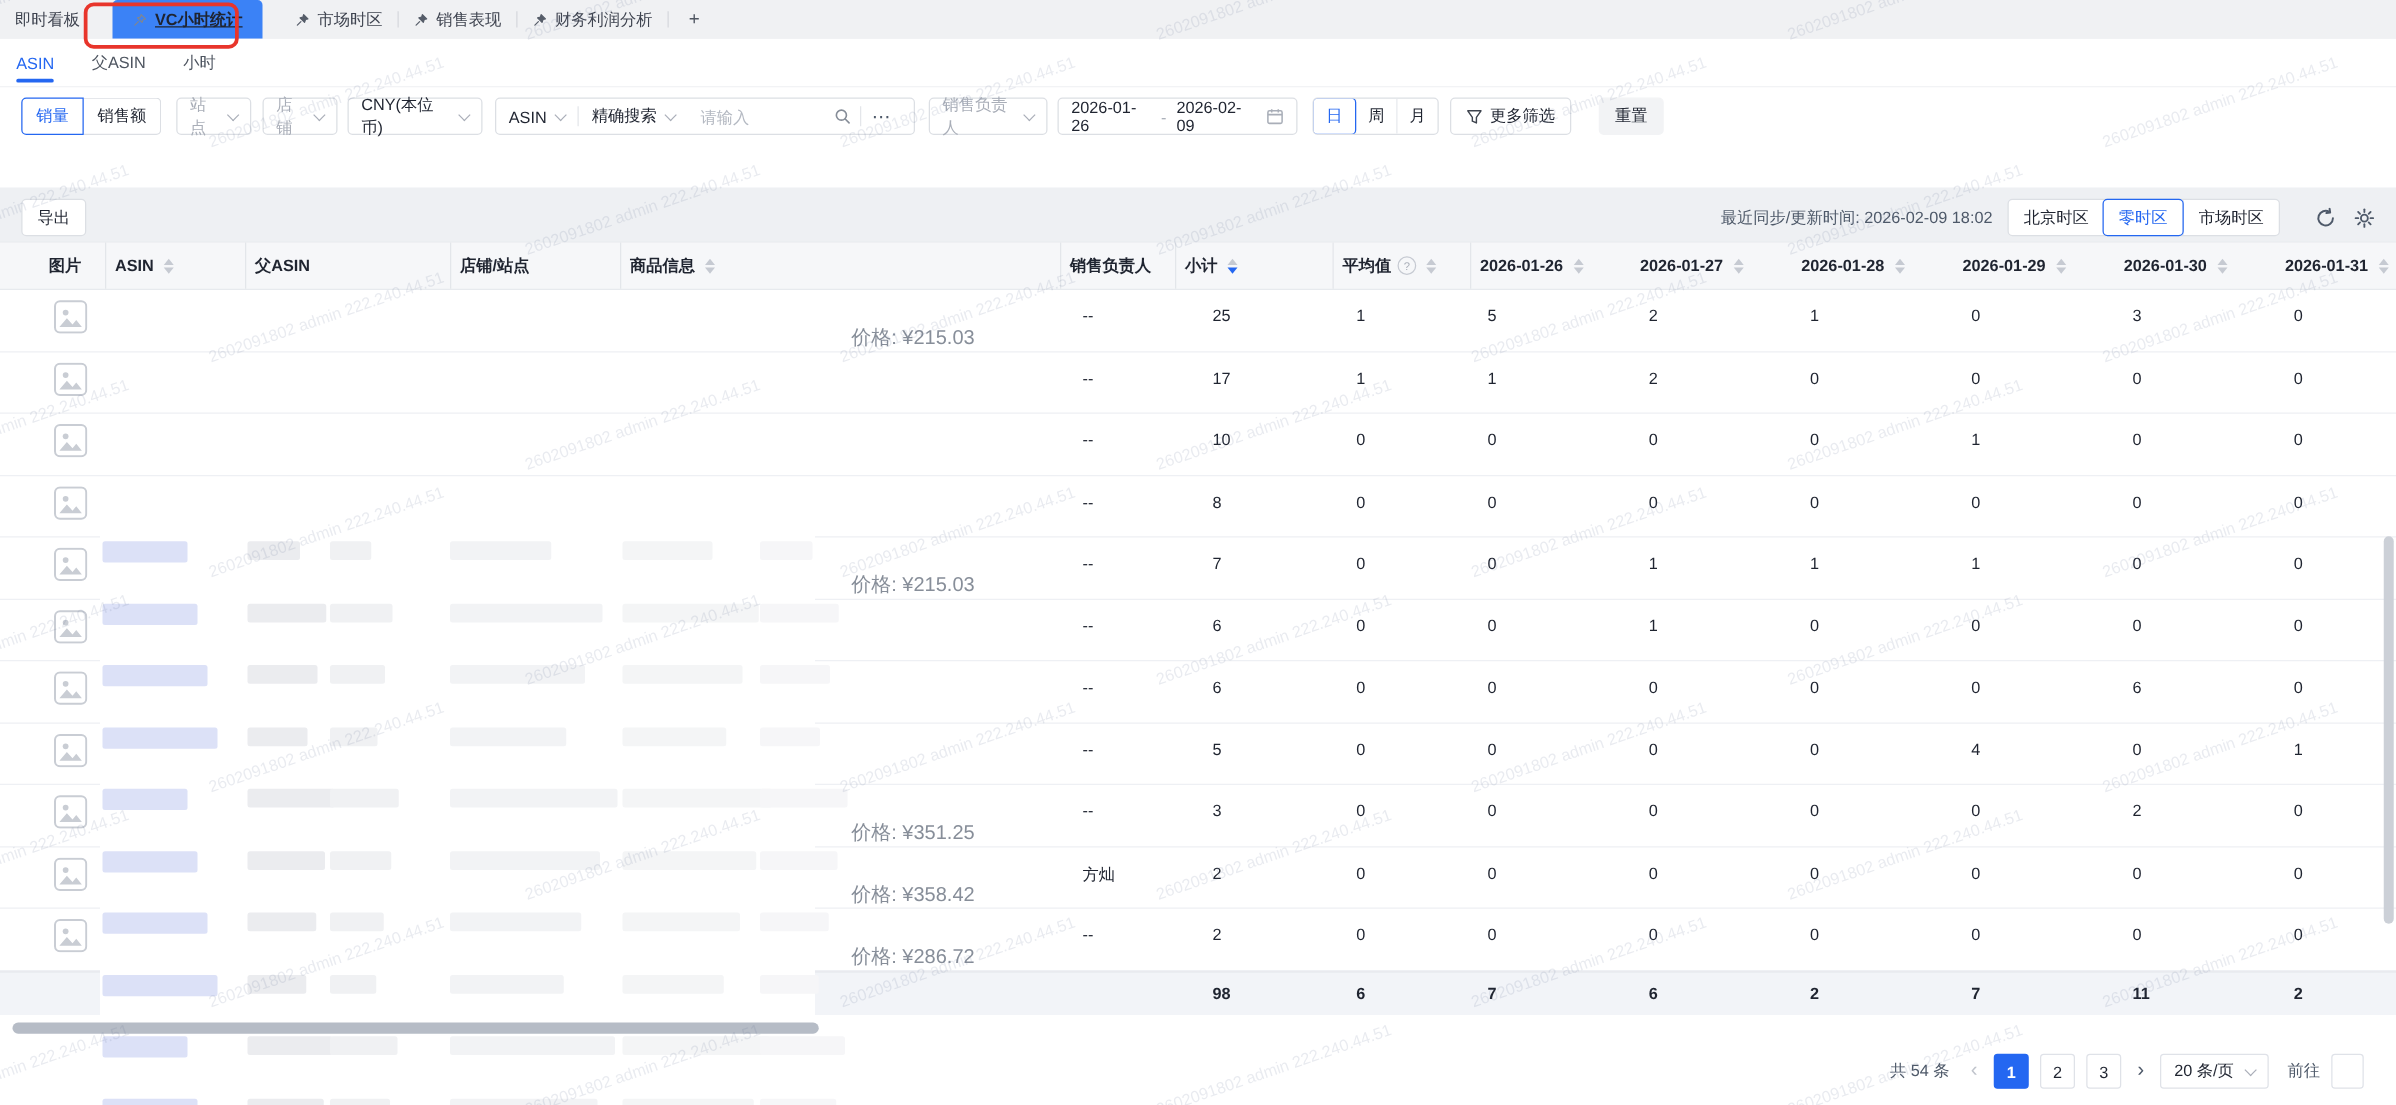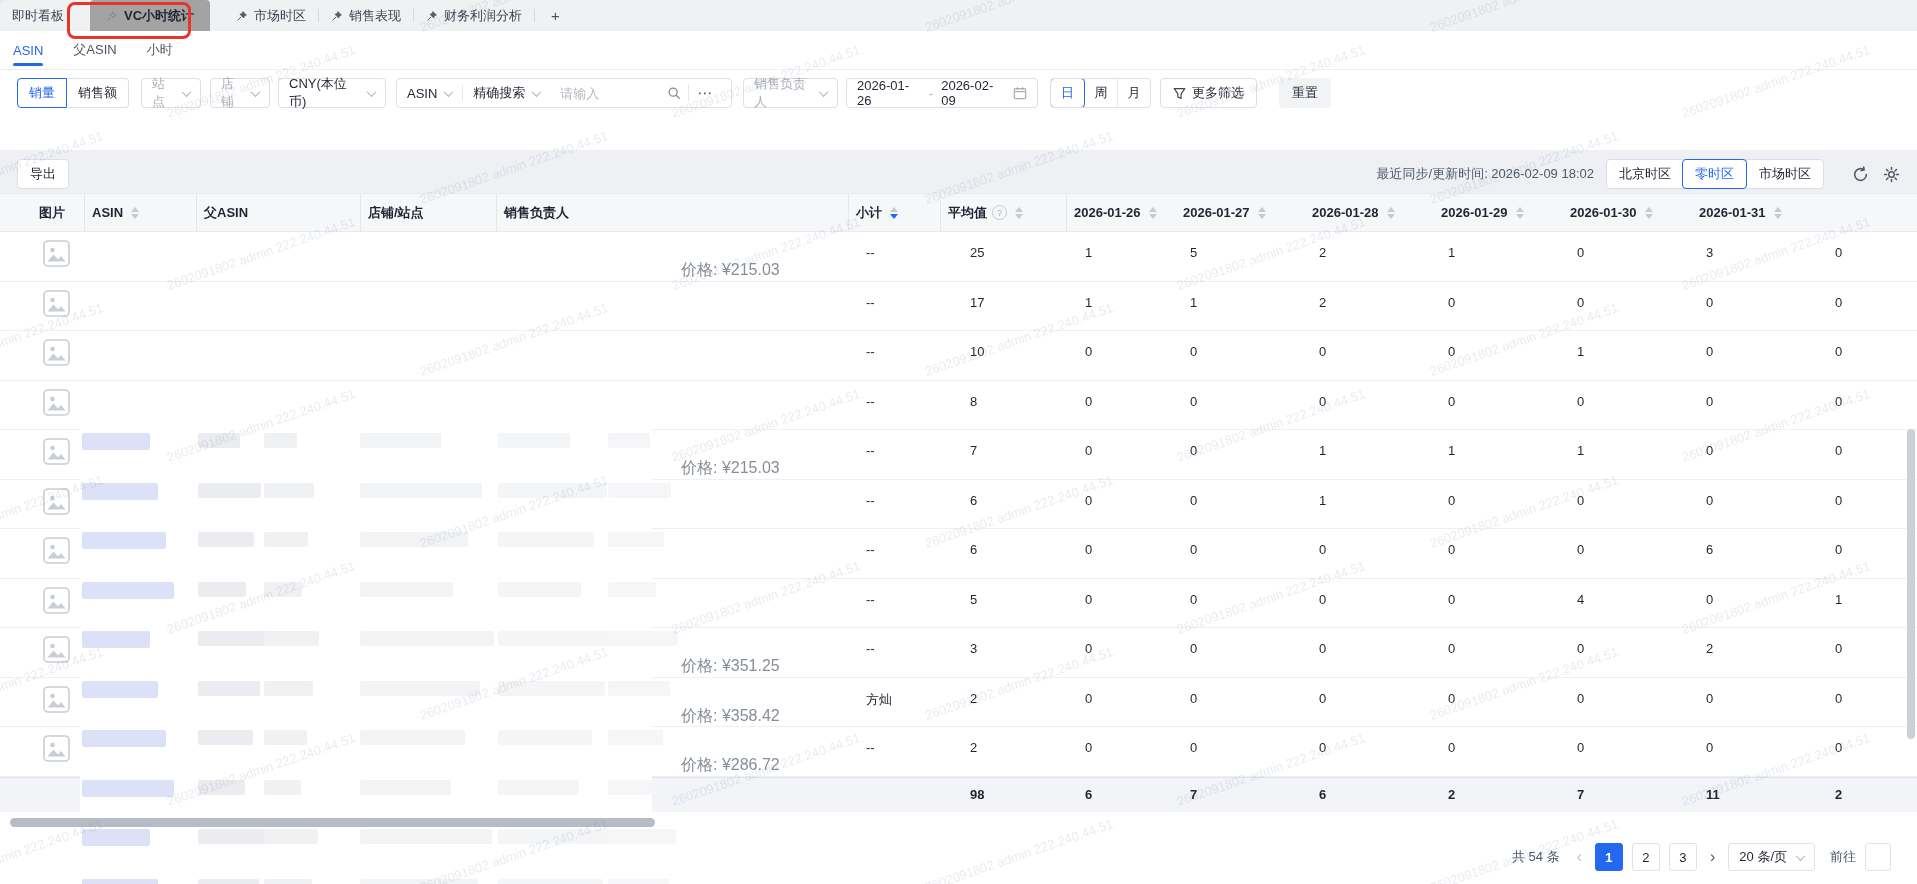--- a/index.html
+++ b/index.html
@@ -6,22 +6,22 @@
   .screen{position:relative;width:1917px;height:884px;overflow:hidden;background:#fff;
     font-family:"Liberation Sans",sans-serif;color:#1f2430;font-size:13px;}
   
   .wm-layer{position:absolute;inset:0;z-index:60;pointer-events:none;overflow:hidden;}
   .wm{position:absolute;white-space:nowrap;font-size:13px;color:rgba(98,110,150,0.14);
       transform:rotate(-19deg);}
   
   .tabbar{position:absolute;left:0;top:0;width:100%;height:31px;background:#f0f1f3;
     display:flex;align-items:center;border-bottom:1px solid #e3e5e9;}
   .tab{display:flex;align-items:center;gap:6px;padding:0 12px;height:31px;color:#3f4450;cursor:pointer;}
-  .tab.active{background:#a3a3a3;height:31px;border-radius:4px 4px 0 0;font-weight:bold;color:#1f2430;
-    padding:0 16px;margin:0 14px;position:relative;}
+  .tab.active{background:#3b82f6;height:31px;border-radius:4px 4px 0 0;font-weight:bold;color:#1f2430;
+    padding:0 16px;margin:0 14px;position:relative;text-decoration:underline;}
   .tab-div{width:1px;height:13px;background:#d5d8dd;}
   .tab-add{padding:0 16px;color:#4e5560;font-size:15px;cursor:pointer;}
   .annotation-box{position:absolute;left:67px;top:2px;width:118px;height:31px;border:3px solid #e8352b;
     border-radius:8px;z-index:70;pointer-events:none;}
   .pin{display:inline-flex;}
   
   .subtabs{position:absolute;left:0;top:31px;width:100%;height:39px;background:#fff;
     border-bottom:1px solid #eef0f2;display:flex;align-items:center;padding-left:13px;box-sizing:border-box;gap:30px;}
   .subtab{position:relative;color:#4e5560;cursor:pointer;padding:10px 0;}
   .subtab.active{color:#2467f1;}
@@ -291,20 +291,27 @@
             <span class="sorter">
               <span class="car up"></span>
               <span class="car dn"></span>
             </span>
           </div>
           <div class="th sep">
             <span>父ASIN</span>
           </div>
           <div class="th sep">
             <span>店铺/站点</span>
+          </div>
+          <div class="th sep">
+            <span>商品信息</span>
+            <span class="sorter">
+              <span class="car up"></span>
+              <span class="car dn"></span>
+            </span>
           </div>
           <div class="th sep">
             <span>销售负责人</span>
           </div>
           <div class="th sep">
             <span>小计</span>
             <span class="sorter">
               <span class="car up"></span>
               <span class="car dn on"></span>
             </span>

